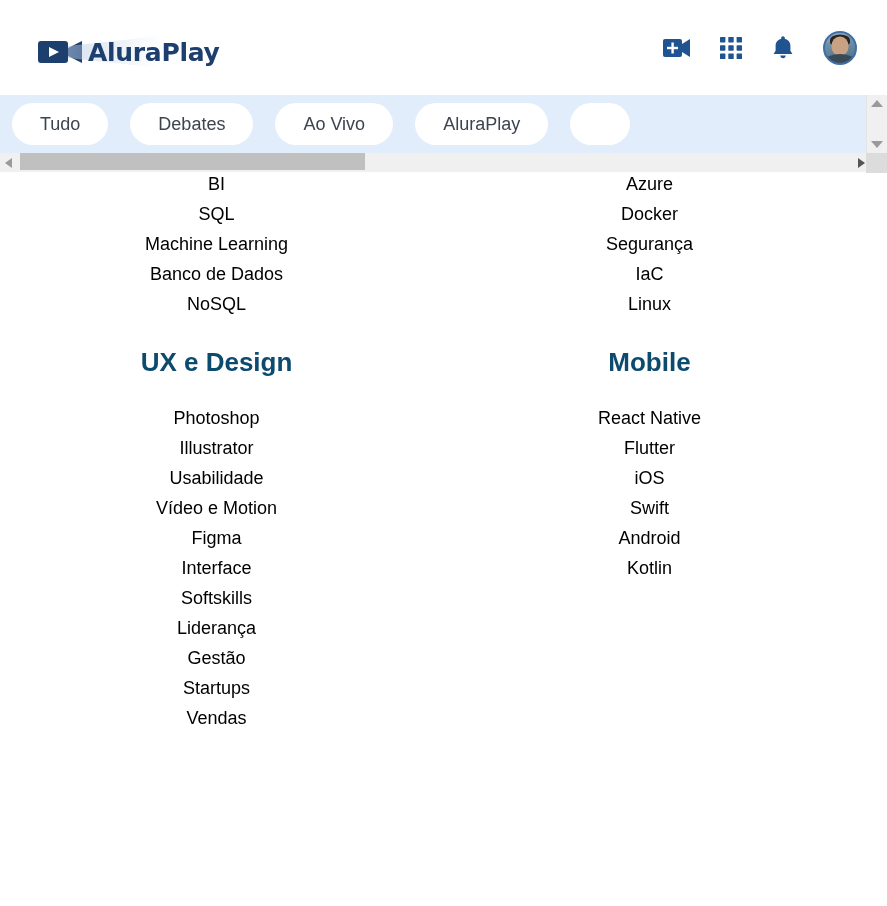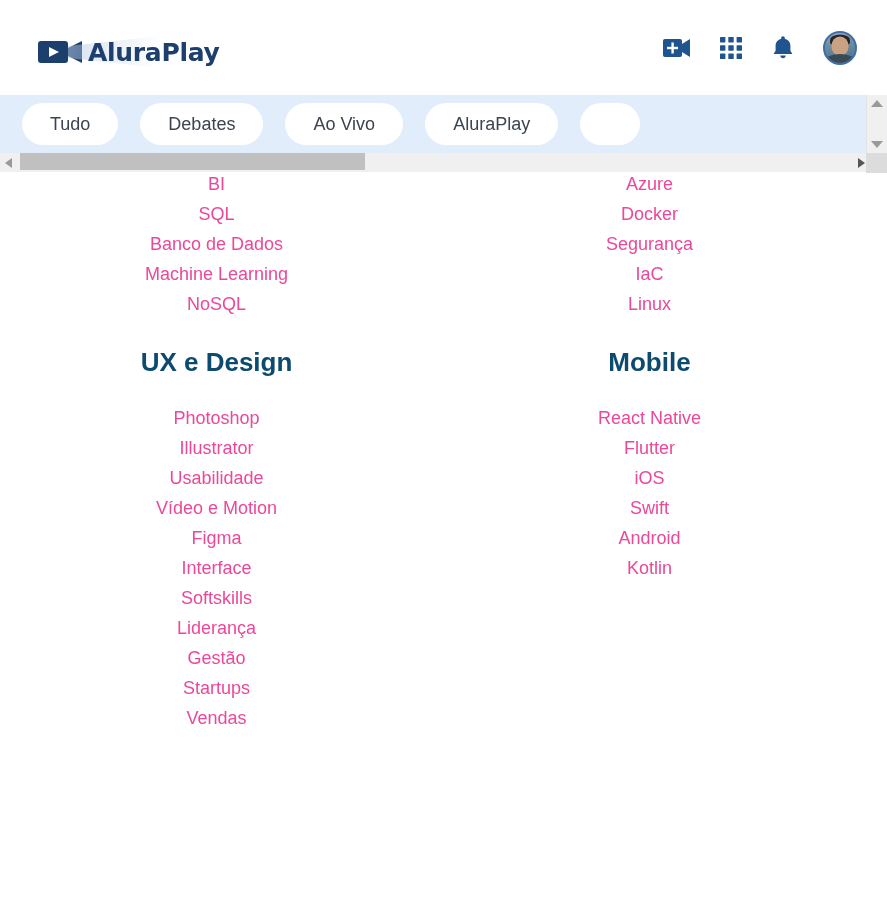--- a/index.html
+++ b/index.html
@@ -63,21 +63,21 @@
     width: 30px; height: 14px; border-radius: 50% 50% 0 0;
     background: #3b4a57;
   }
 
   
   .tabstrip {
     position: absolute; left: 0; top: 95px;
     width: 866px; height: 58px;
     background: #e2edfc;
     display: flex; align-items: center;
-    gap: 22px; padding-left: 22px;
+    gap: 22px; padding-left: 12px;
     overflow: hidden;
   }
   .tab {
     flex: 0 0 auto;
     background: #ffffff;
     border-radius: 28px;
     height: 42px;
     padding: 0 28px;
     display: flex; align-items: center; justify-content: center;
     font-size: 18px; color: #3c4450;
@@ -140,21 +140,21 @@
     display: flex; flex-direction: column; align-items: center;
     padding-top: 0px;
   }
   .group { width: 100%; display: flex; flex-direction: column; align-items: center; }
   .group-title {
     font-size: 26px; font-weight: bold; color: #0c4a6e;
     margin: 28px 0 25px 0; cursor: pointer;
     font-family: "Liberation Sans", sans-serif;
   }
   .mitem {
-    font-size: 18px; color: #ec4899; line-height: 30px;
+    font-size: 18px; color: #000000; line-height: 30px;
     cursor: pointer; white-space: nowrap;
     font-family: "Liberation Sans", sans-serif;
   }
   .mitem.clipped { line-height: 30px; margin-top: -4px; }
 </style>
 </head>
 <body>
 
 <div class="header">
 
@@ -233,22 +233,22 @@
   <span class="corner"></span>
 </div>
 
 <div class="menu-body">
 
   <div class="col">
 
     <div class="group">
       <div class="mitem clipped">BI</div>
       <div class="mitem">SQL</div>
+      <div class="mitem">Machine Learning</div>
       <div class="mitem">Banco de Dados</div>
-      <div class="mitem">Machine Learning</div>
       <div class="mitem">NoSQL</div>
     </div>
 
     <div class="group">
       <div class="group-title">UX e Design</div>
       <div class="mitem">Photoshop</div>
       <div class="mitem">Illustrator</div>
       <div class="mitem">Usabilidade</div>
       <div class="mitem">Vídeo e Motion</div>
       <div class="mitem">Figma</div>

